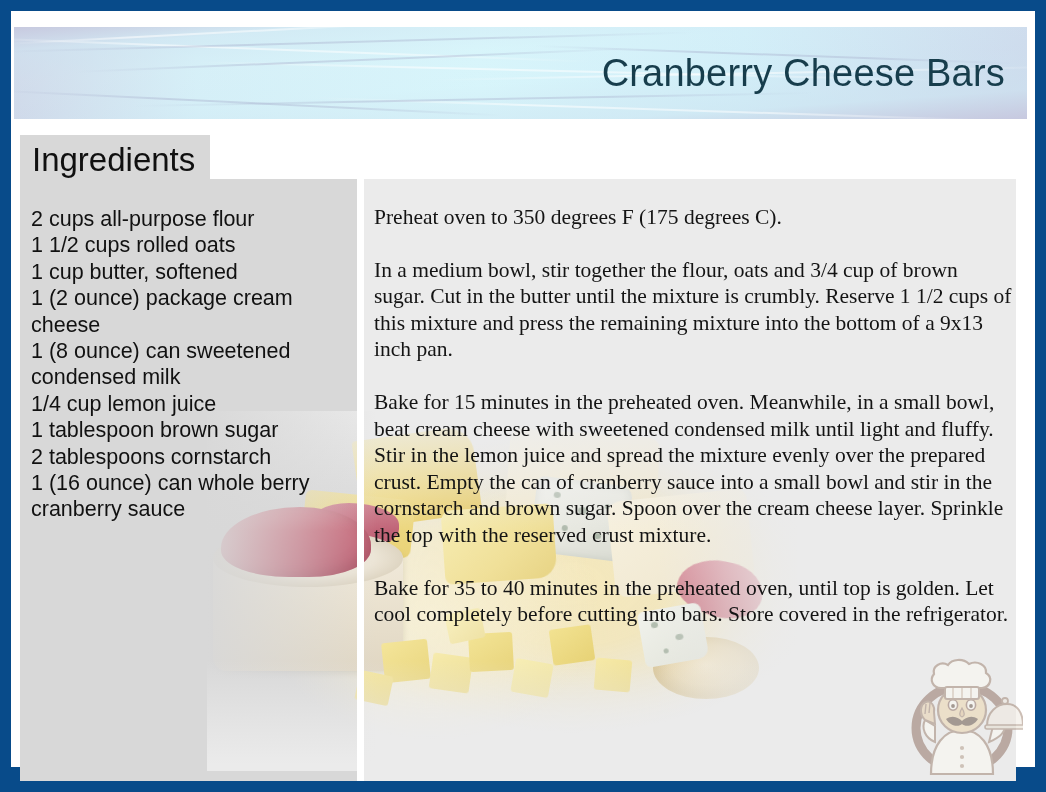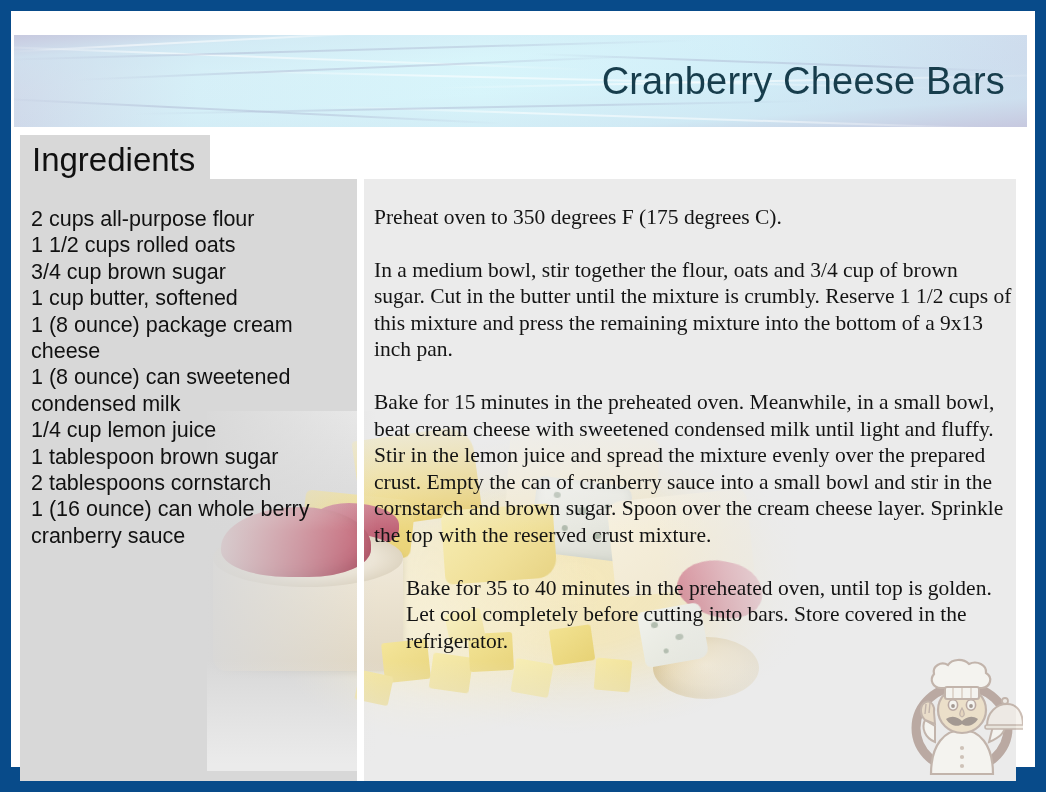--- a/index.html
+++ b/index.html
@@ -27,21 +27,21 @@
     top: 11px;
     width: 1024px;
     height: 756px;
     background: #ffffff;
   }
 
   
   #header-banner {
     position: absolute;
     left: 3px;
-    top: 24px;
+    top: 16px;
     width: 1013px;
     height: 92px;
     background:
       linear-gradient(176deg, rgba(198,200,222,0.85) 0%, rgba(208,232,243,0.55) 14%, rgba(214,244,249,0.25) 34%, rgba(209,243,249,0.2) 56%, rgba(205,229,241,0.55) 82%, rgba(198,199,222,0.9) 100%),
       linear-gradient(90deg, #cfd3e6 0%, #d6eef7 18%, #d9f5fb 46%, #d2edf8 72%, #cdd6ea 100%);
     overflow: hidden;
   }
   .streak {
     position: absolute;
     background: linear-gradient(90deg, rgba(255,255,255,0) 0%, rgba(255,255,255,0.55) 30%, rgba(255,255,255,0.5) 65%, rgba(255,255,255,0) 100%);
@@ -294,21 +294,20 @@
     font-size: 21.5px;
     line-height: 26.6px;
     color: #141414;
   }
   #directions-body p {
     margin: 0 0 26px 0;
     font-family: Liberation Serif, serif;
   }
   #directions-body p:last-child {
     margin-bottom: 0;
-    margin-left: 32px;
   }
 
   
   #chef-logo {
     position: absolute;
     left: 890px;
     top: 645px;
     width: 122px;
     height: 120px;
     opacity: 0.5;
@@ -381,23 +380,22 @@
       <div id="photo-fade-bottom"></div>
     </div>
 
     <div id="panel-seam"></div>
 
     <div id="tab-ingredients" class="tab-label">Ingredients</div>
 
     <div id="ingredients-list">
         <div>2 cups all-purpose flour</div>
         <div>1 1/2 cups rolled oats</div>
-        <div>3/4 cup brown sugar</div>
         <div>1 cup butter, softened</div>
-        <div>1 (8 ounce) package cream cheese</div>
+        <div>1 (2 ounce) package cream cheese</div>
         <div>1 (8 ounce) can sweetened condensed milk</div>
         <div>1/4 cup lemon juice</div>
         <div>1 tablespoon brown sugar</div>
         <div>2 tablespoons cornstarch</div>
         <div>1 (16 ounce) can whole berry cranberry sauce</div>
       </div>
 
     <div id="directions-body">
         <p>Preheat oven to 350 degrees F (175 degrees C).</p>
         <p>In a medium bowl, stir together the flour, oats and 3/4 cup of brown sugar. Cut in the butter until the mixture is crumbly. Reserve 1 1/2 cups of this mixture and press the remaining mixture into the bottom of a 9x13 inch pan.</p>

